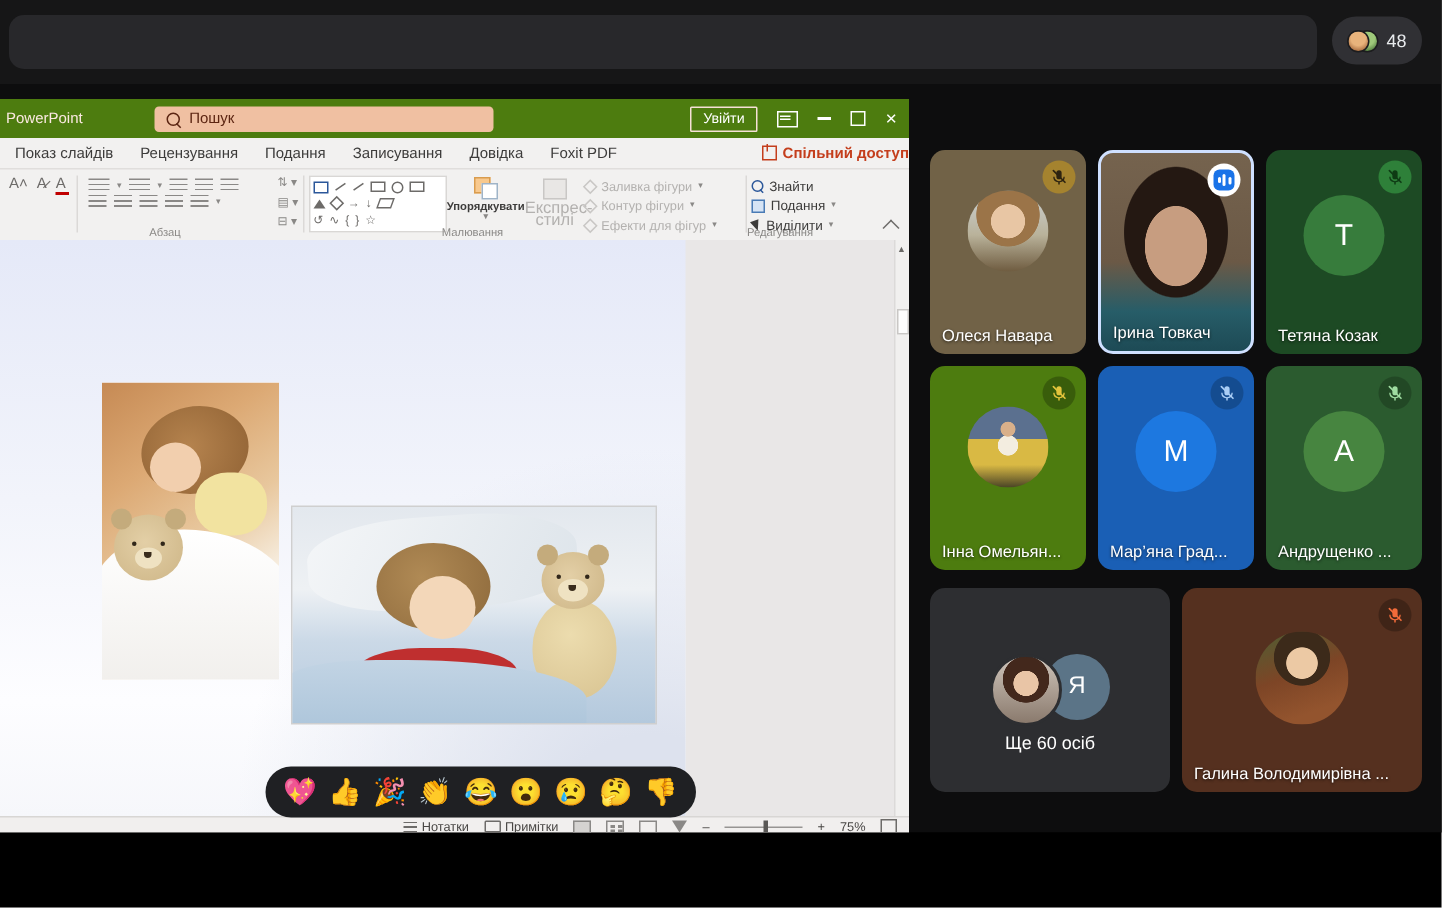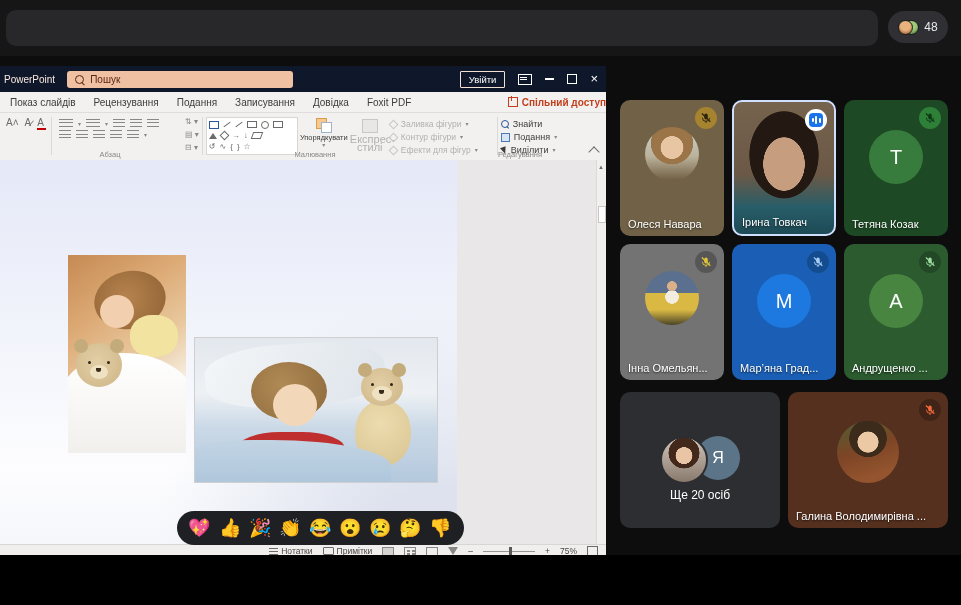--- a/index.html
+++ b/index.html
@@ -12,22 +12,22 @@
   .top-bar{left:6px;top:10px;width:872px;height:36px;background:#28282b;border-radius:10px;}
   .people-pill{left:888px;top:11px;width:60px;height:32px;background:#303034;border-radius:16px;
                display:flex;align-items:center;justify-content:center;gap:5px;}
   .mini-ava{width:13px;height:13px;border-radius:50%;border:1px solid #1c1c1e;}
   .mini-ava.a1{background:radial-gradient(circle at 50% 35%,#e8b37c 0 45%,#8a4a22 100%);margin-right:-9px;z-index:2;}
   .mini-ava.a2{background:radial-gradient(circle at 50% 35%,#9ec97a 0 45%,#2f5b24 100%);}
   .people-count{color:#e8eaed;font-size:12px;}
 
   
   .ppt{left:0;top:66px;width:606px;height:491px;background:#f2f1f0;}
-  .ppt-title{position:absolute;left:0;top:0;width:100%;height:26px;background:#0f172a;
-             display:flex;align-items:center;color:#fff;}
+  .ppt-title{position:absolute;left:0;top:0;width:100%;height:26px;background:#4d7c0f;
+             display:flex;align-items:center;color:#fff;gap:36px;}
   .ppt-appname{font-size:10px;margin-left:4px;white-space:nowrap;color:#fbe9e1;}
   .ppt-search{margin-left:12px;width:218px;height:17px;background:#f0c0a2;border-radius:3px;
               display:flex;align-items:center;gap:6px;padding-left:8px;color:#5c2512;font-size:10px;}
   .mag{display:inline-block;width:7px;height:7px;border:1.4px solid #5c2512;border-radius:50%;position:relative;}
   .mag::after{content:"";position:absolute;left:6px;top:6px;width:4px;height:1.4px;background:#5c2512;transform:rotate(45deg);transform-origin:0 0;}
   .ppt-title-right{margin-left:auto;display:flex;align-items:center;gap:13px;margin-right:8px;}
   .signin-btn{border:1px solid #f5e0d6;padding:2px 8px;font-size:9.5px;color:#fff;border-radius:1px;}
   .win-ribbonopts{width:12px;height:9px;border:1.2px solid #fff;position:relative;}
   .win-ribbonopts::after{content:"";position:absolute;left:1px;top:2px;width:7px;height:1px;background:#fff;box-shadow:0 2px 0 #fff;}
   .win-min{width:9px;height:1.5px;background:#fff;}
@@ -55,21 +55,21 @@
   .para-side{display:flex;flex-direction:column;gap:4px;margin-left:4px;color:#8a8886;font-size:8px;}
   .shapes-box{width:92px;height:38px;background:#fff;border:1px solid #d9d7d5;flex:0 0 auto;
               display:flex;flex-direction:column;justify-content:space-around;padding:1px 2px;box-sizing:border-box;}
   .shp-row{display:flex;align-items:center;gap:4px;color:#6d6b69;font-size:8px;line-height:8px;}
   .shp-rect{width:8px;height:5px;border:1px solid #6d6b69;}
   .shp-circ{width:6px;height:6px;border:1px solid #6d6b69;border-radius:50%;}
   .shp-line{width:8px;height:1px;background:#6d6b69;transform:rotate(-35deg);}
   .shp-tri{width:0;height:0;border-left:4px solid transparent;border-right:4px solid transparent;border-bottom:6px solid #6d6b69;}
   .shp-dia{width:5px;height:5px;border:1px solid #6d6b69;transform:rotate(45deg);}
   .shp-abox{width:8px;height:6px;border:1px solid #2b579a;}
-  .arrange-grp{width:52px;flex:0 0 auto;text-align:center;color:#3d3c3b;font-size:7.5px;line-height:8px;}
+  .arrange-grp{width:52px;flex:0 0 auto;text-align:center;color:#3d3c3b;font-size:7.5px;line-height:8px;font-weight:bold;}
   .arr-ic{position:relative;width:16px;height:14px;margin:1px auto 2px;}
   .arr-ic .b1{position:absolute;left:0;top:0;width:9px;height:9px;background:#f8c98e;border:1px solid #d99c4e;}
   .arr-ic .b2{position:absolute;left:5px;top:4px;width:9px;height:9px;background:#fff;border:1px solid #9fb4c8;}
   .quick-grp{width:40px;flex:0 0 auto;text-align:center;color:#b3b1af;font-size:11px;line-height:8px;}
   .quick-ic{width:14px;height:12px;border:1px solid #c9c7c5;background:#e9e7e5;margin:2px auto 2px;}
   .stack-grp{width:104px;flex:0 0 auto;display:flex;flex-direction:column;gap:3px;padding-top:2px;}
   .stack-item{display:flex;align-items:center;gap:4px;font-size:8.5px;color:#b3b1af;}
   .stack-item .shp-dia{border-color:#c9c7c5;}
   .edit-grp{width:92px;flex:0 0 auto;display:flex;flex-direction:column;gap:3px;padding-top:2px;}
   .edit-item{display:flex;align-items:center;gap:4px;font-size:9px;color:#3d3c3b;}
@@ -437,21 +437,21 @@
     <div class="mic-badge" style="background:#2e8039;color:#0e3a14;">
       <svg width="12" height="12" viewBox="0 0 24 24">
           <path fill="currentColor" d="M12 15a3.5 3.5 0 0 0 3.5-3.5v-5a3.5 3.5 0 0 0-7 0v5A3.5 3.5 0 0 0 12 15z"></path>
           <path fill="currentColor" d="M18 11.5a6 6 0 0 1-12 0H4.3a7.7 7.7 0 0 0 6.7 7.6V22h2v-2.9a7.7 7.7 0 0 0 6.7-7.6H18z"></path>
           <path stroke="currentColor" stroke-width="2.2" stroke-linecap="round" d="M4.5 3.5l15.5 15.5"></path>
         </svg>
     </div>
     <div class="tile-name">Тетяна Козак</div>
   </div>
 
-  <div class="abs tile" style="left:620px;top:244px;width:104px;height:136px;background:#737373;">
+  <div class="abs tile" style="left:620px;top:244px;width:104px;height:136px;background:#4d7c0f;">
     <div class="ava" style="width:54px;height:54px;background:
         radial-gradient(circle at 50% 28%,#d9b08a 0 10%,transparent 11%),
         radial-gradient(circle at 50% 48%,#f3ede0 0 17%,transparent 18%),
         linear-gradient(180deg,#5b708f 0 40%,#d9b944 40% 72%,#4a4426 100%);"></div>
     <div class="mic-badge" style="background:rgba(0,0,0,.25);color:#e3c43c;">
       <svg width="12" height="12" viewBox="0 0 24 24">
           <path fill="currentColor" d="M12 15a3.5 3.5 0 0 0 3.5-3.5v-5a3.5 3.5 0 0 0-7 0v5A3.5 3.5 0 0 0 12 15z"></path>
           <path fill="currentColor" d="M18 11.5a6 6 0 0 1-12 0H4.3a7.7 7.7 0 0 0 6.7 7.6V22h2v-2.9a7.7 7.7 0 0 0 6.7-7.6H18z"></path>
           <path stroke="currentColor" stroke-width="2.2" stroke-linecap="round" d="M4.5 3.5l15.5 15.5"></path>
         </svg>
@@ -484,21 +484,21 @@
   </div>
 
   <div class="abs tile" style="left:620px;top:392px;width:160px;height:136px;background:#2d2e31;">
     <div style="position:absolute;left:50%;top:44px;transform:translateX(-50%);display:flex;">
       <span style="width:44px;height:44px;border-radius:50%;margin-right:-12px;z-index:2;border:2px solid #2d2e31;background:
         radial-gradient(circle at 50% 40%,#e9c5a6 0 24%,transparent 25%),
         radial-gradient(circle at 50% 34%,#43281c 0 42%,transparent 43%),
         linear-gradient(180deg,#cfc5bb,#8a7a6d);"></span>
       <span style="width:44px;height:44px;border-radius:50%;background:#5b7487;color:#fff;display:flex;align-items:center;justify-content:center;font-size:16px;">Я</span>
     </div>
-    <div style="position:absolute;left:0;right:0;top:96px;text-align:center;color:#fff;font-size:12px;">Ще 20 осіб</div>
+    <div style="position:absolute;left:0;right:0;top:96px;text-align:center;color:#fff;font-size:12px;">Ще 60 осіб</div>
   </div>
 
   <div class="abs tile" style="left:788px;top:392px;width:160px;height:136px;background:#55301f;">
     <div class="ava" style="width:62px;height:62px;top:44%;background:
         radial-gradient(circle at 50% 34%,#ecc9a4 0 20%,transparent 21%),
         radial-gradient(circle at 50% 28%,#3c2a1a 0 34%,transparent 35%),
         linear-gradient(160deg,#4e5e33 0%,#7d4526 45%,#93542e 80%);"></div>
     <div class="mic-badge" style="background:rgba(0,0,0,.25);color:#f26b3a;">
       <svg width="12" height="12" viewBox="0 0 24 24">
           <path fill="currentColor" d="M12 15a3.5 3.5 0 0 0 3.5-3.5v-5a3.5 3.5 0 0 0-7 0v5A3.5 3.5 0 0 0 12 15z"></path>

